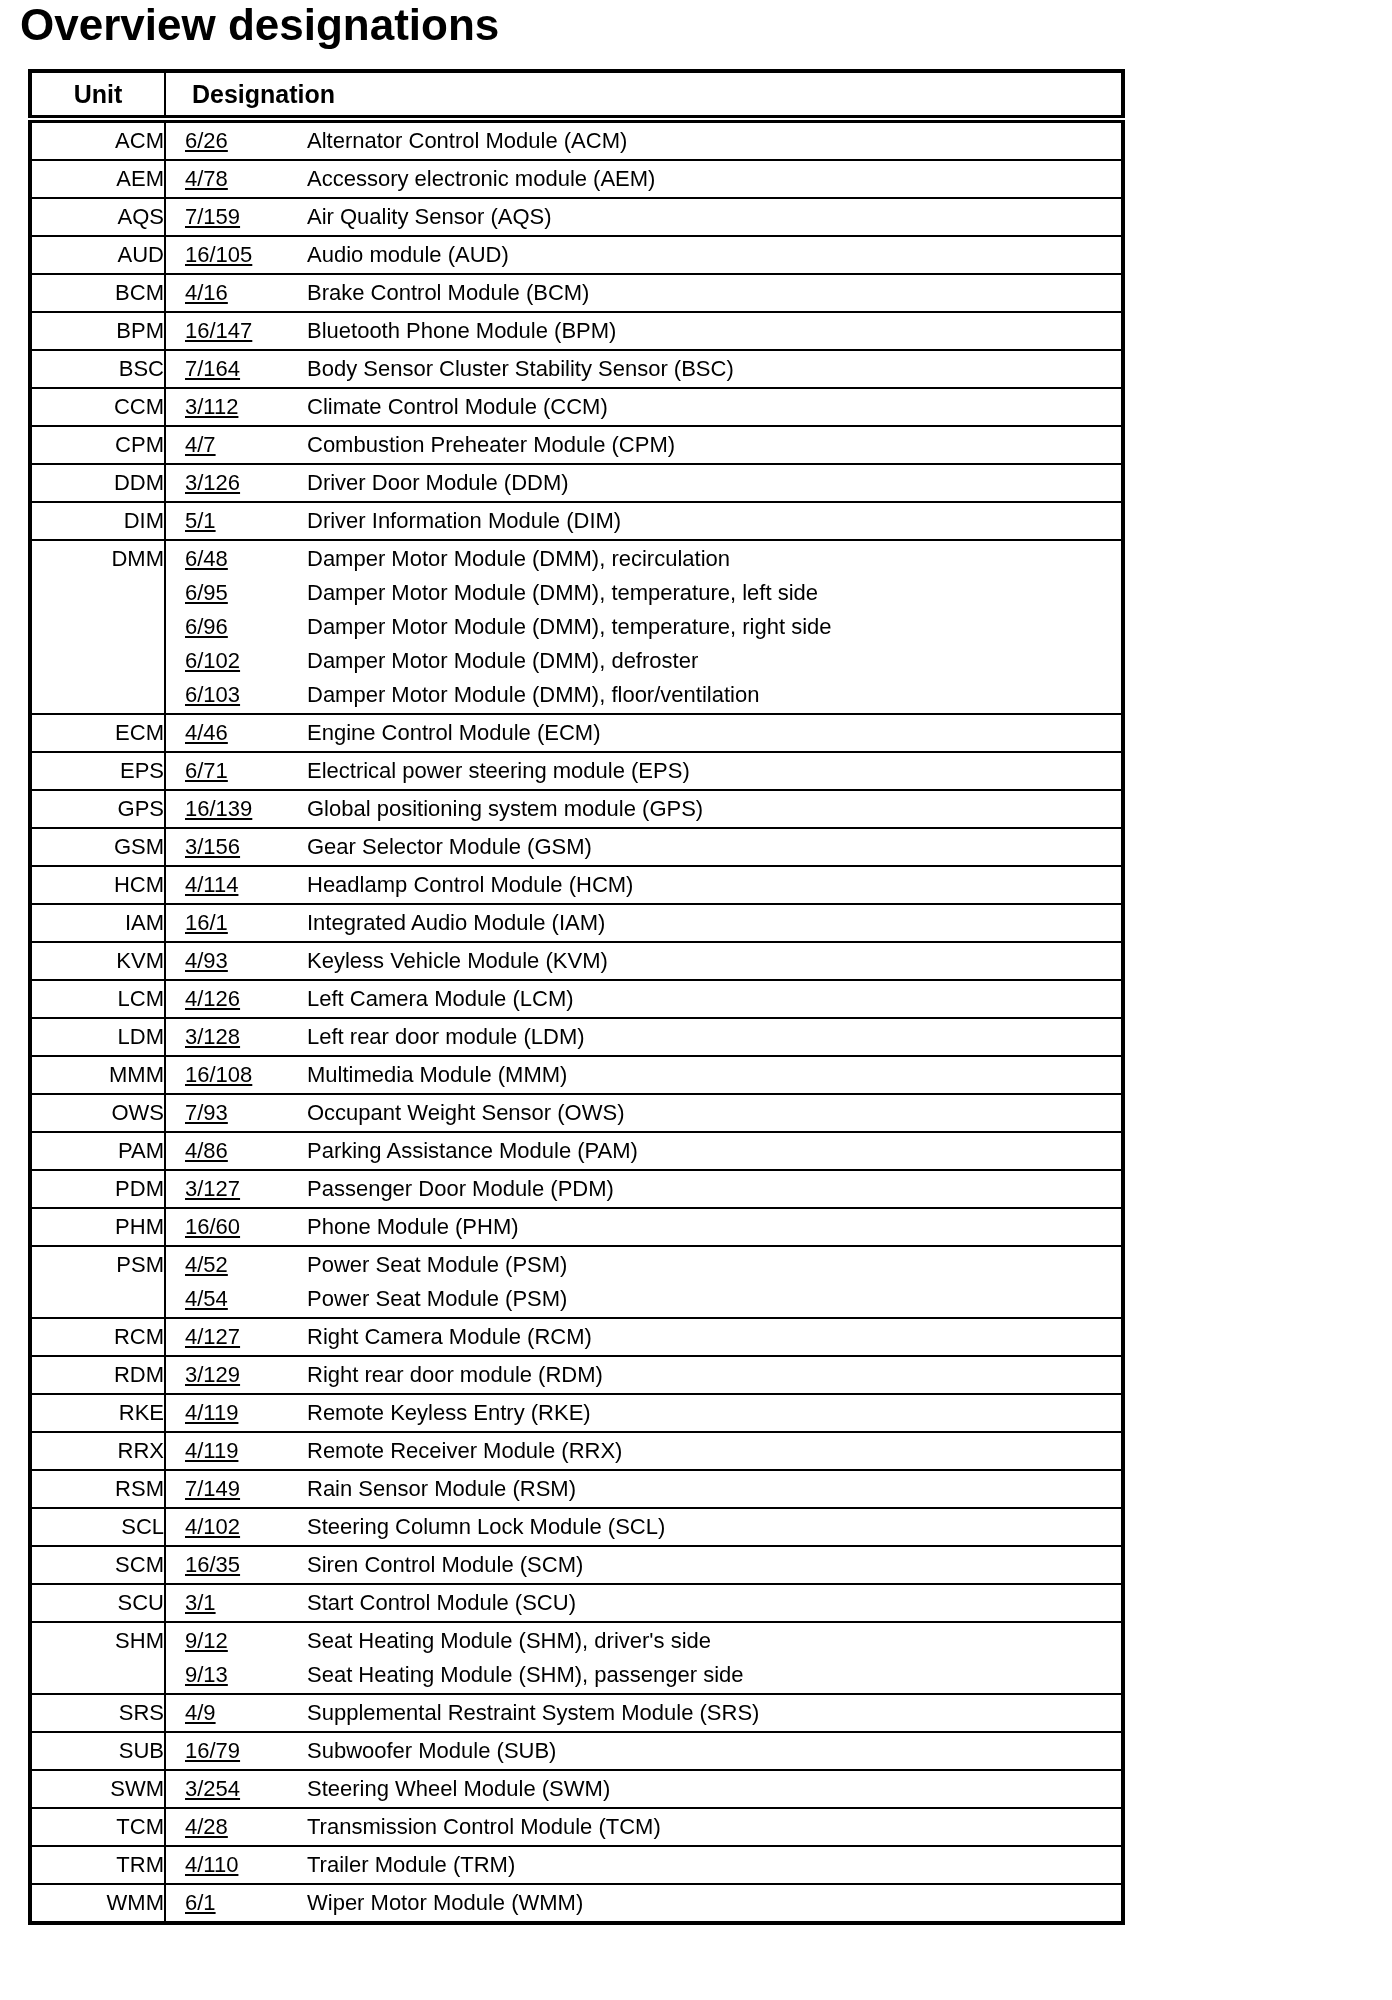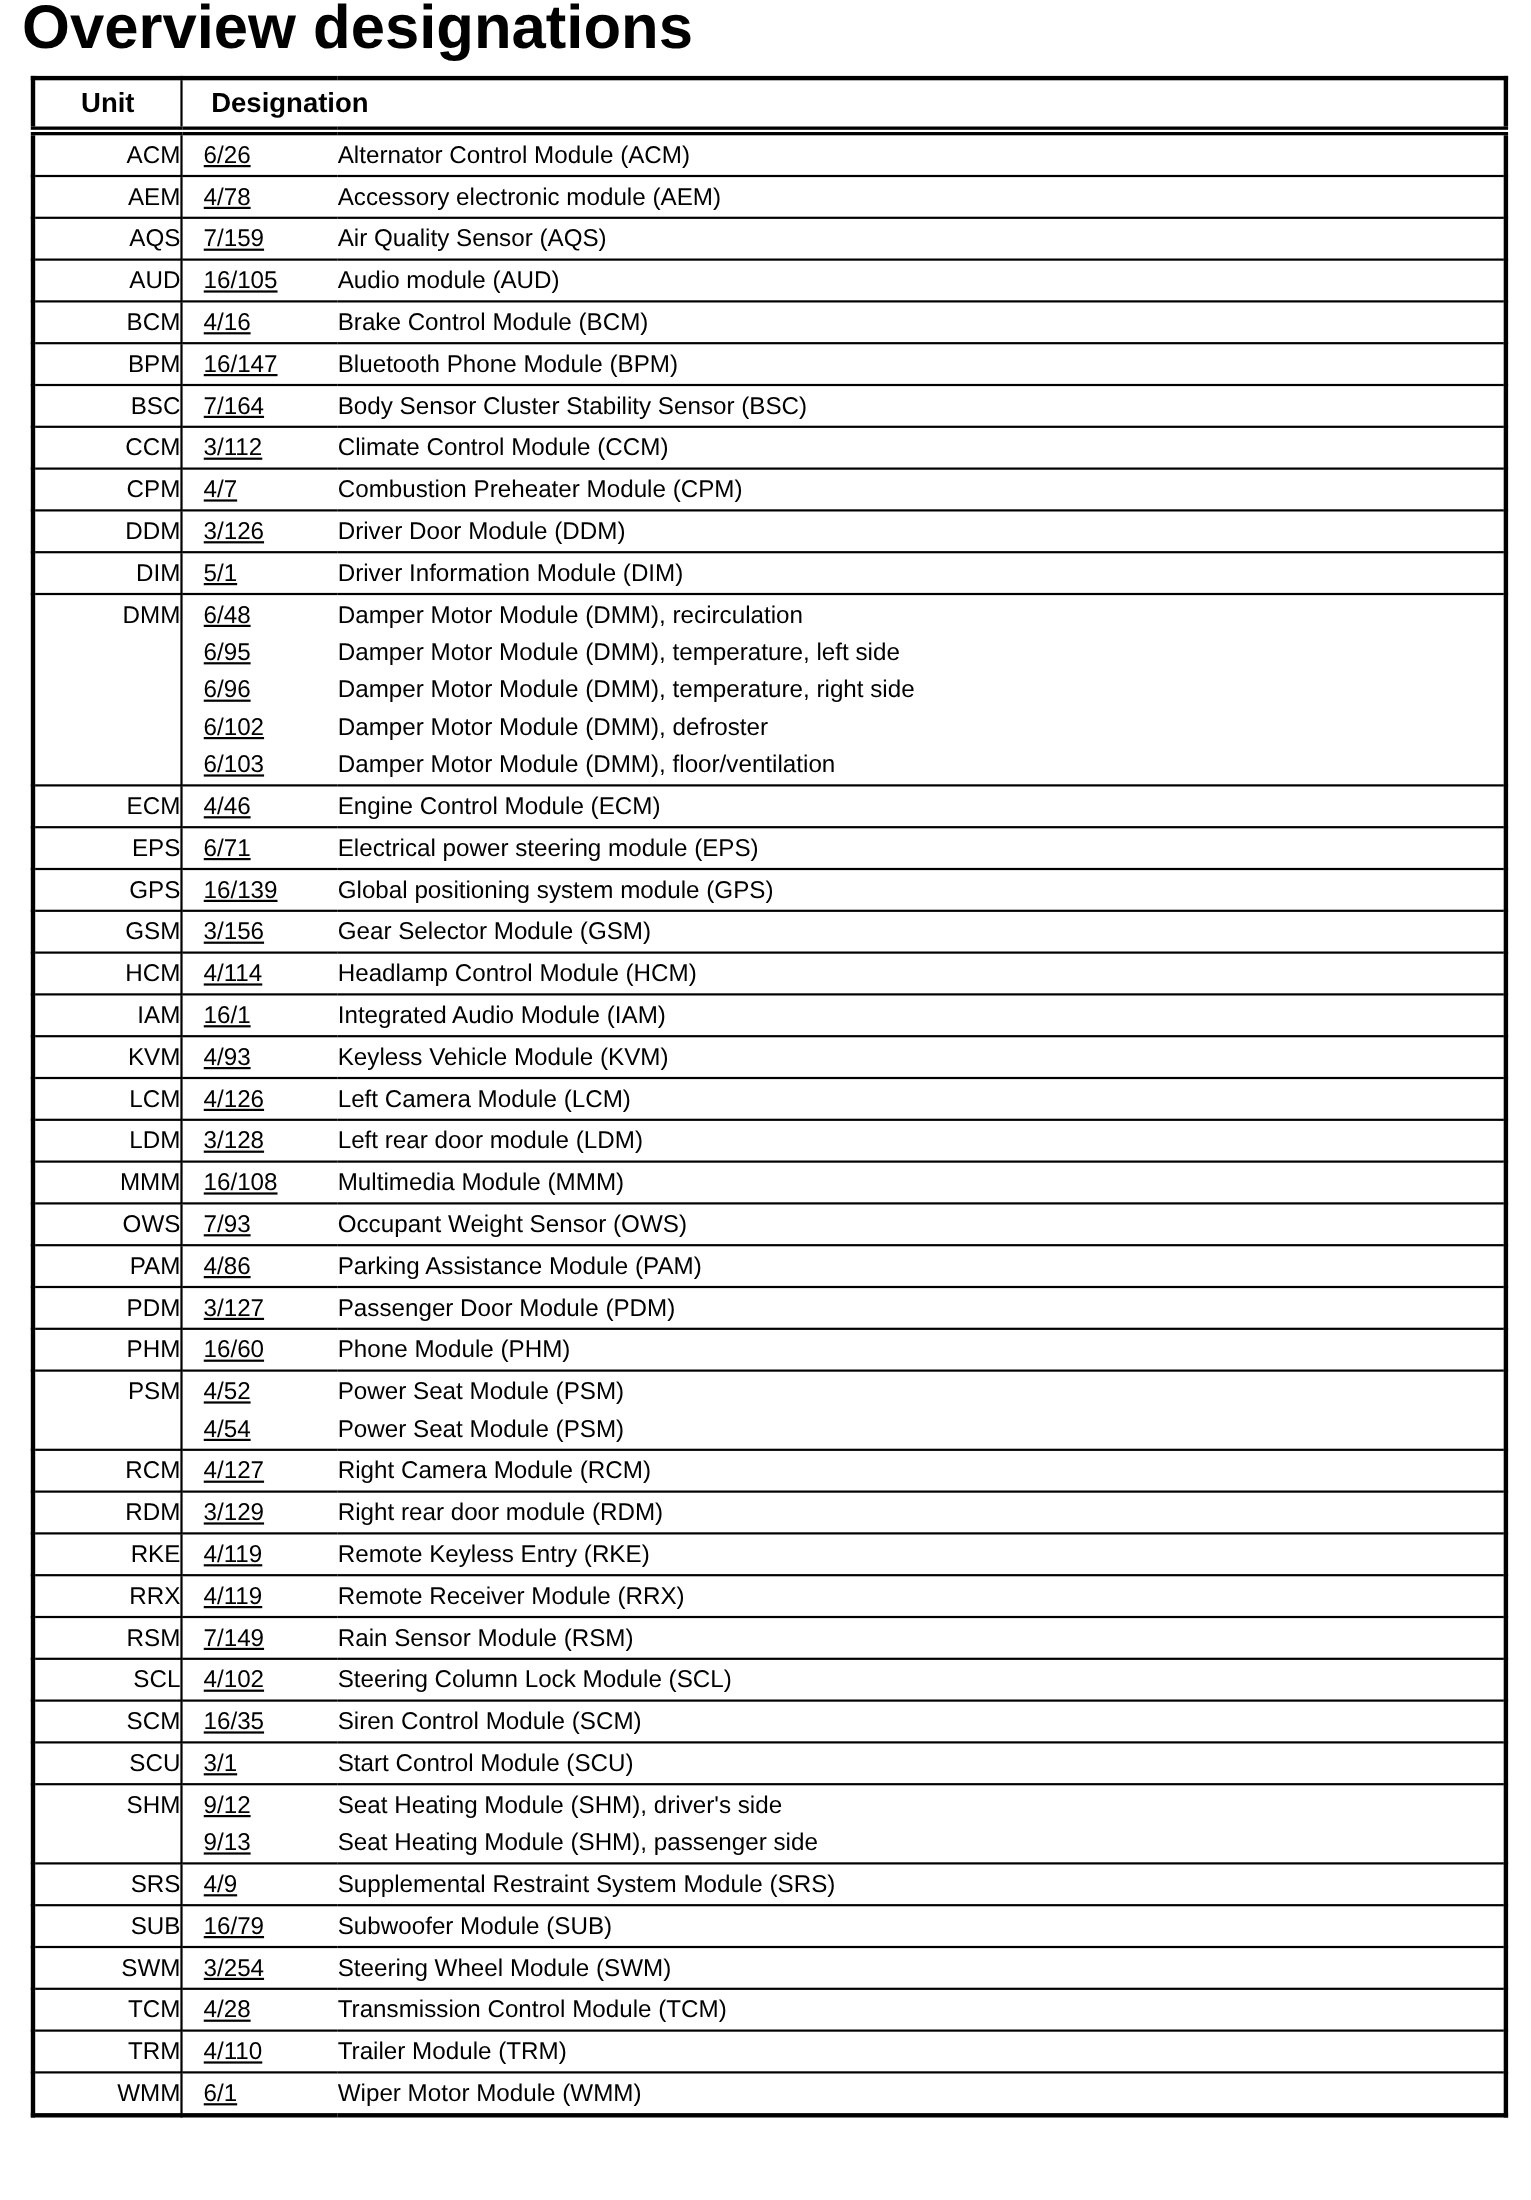--- a/index.html
+++ b/index.html
@@ -13,30 +13,30 @@
     -webkit-font-smoothing: none;
   }
   .page {
     position: relative;
     width: 1392px;
     height: 2000px;
     overflow: hidden;
   }
   h1.doc-title {
     margin: 2px 0 0 20px;
-    font-size: 56px;
+    font-size: 44px;
     font-weight: bold;
     letter-spacing: 0px;
     line-height: 46px;
     color: #000;
   }
   table.designations {
     border-collapse: collapse;
     table-layout: fixed;
-    width: 1343px;
+    width: 1097px;
     margin: 21px 0 0 28px;
     border: 4px solid #000;
   }
   col.c-unit { width: 135px; }
   col.c-ref  { width: 142px; }
   thead th {
     border-bottom: 8px double #000;
     height: 42px;
     font-size: 25px;
     font-weight: bold;

